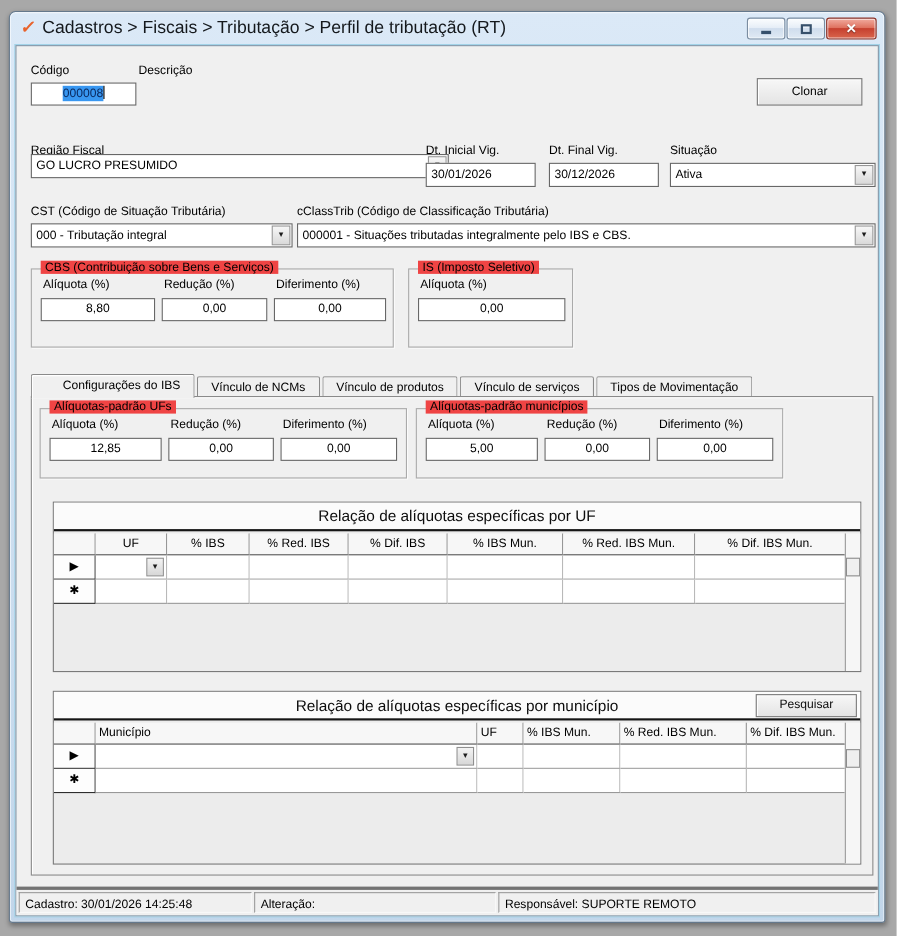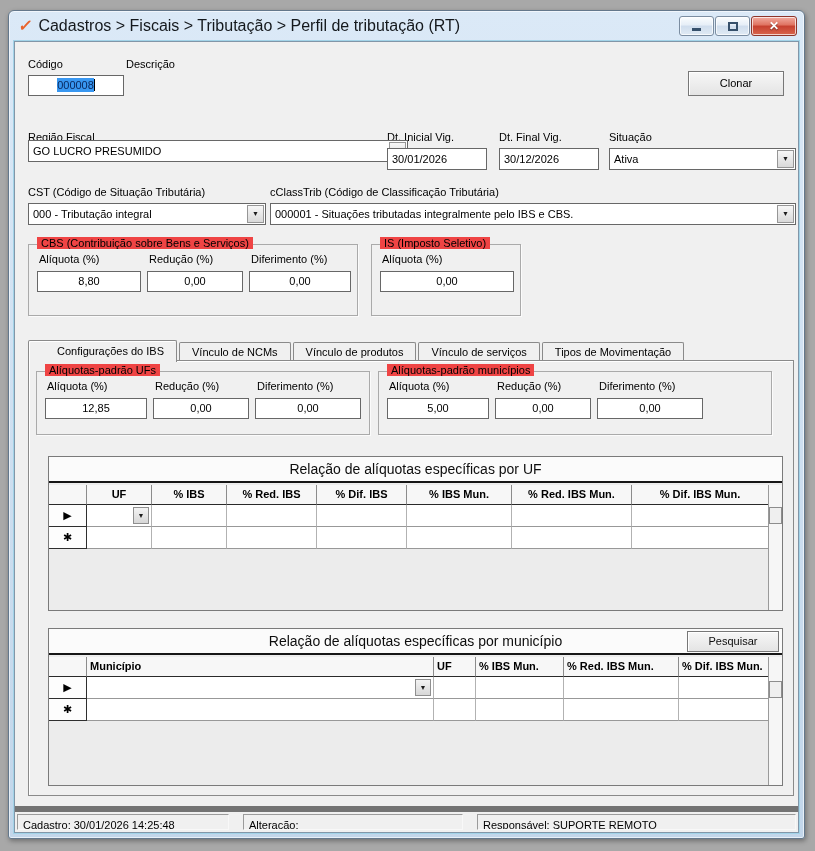--- a/index.html
+++ b/index.html
@@ -73,21 +73,21 @@
     position:absolute; left:13px; top:318px; width:766px; height:436px;
     background:#f0f0f0; border:1px solid #8a8a8a; box-shadow:inset 1px 1px 0 #fff;
   }
   
   .grid { position:absolute; border:1px solid #7a7a7a; background:#ececec; }
   .grid-title {
     height:26px; line-height:25px; text-align:center; font-size:14px; color:#0d0d0d;
     background:#fbfbfb; border-bottom:2px solid #161616; position:relative;
   }
   .gridbody { position:absolute; left:0; right:14px; top:28px; bottom:0; }
-  .ghead { display:flex; height:20px;font-weight:bold; }
+  .ghead { display:flex; height:20px; }
   .gh {
     background:#f7f7f7; border-right:1px solid #8c8c8c; border-bottom:1px solid #2a2a2a;
     line-height:19px; padding:0 3px; overflow:hidden; white-space:nowrap;
   }
   .grow { display:flex; height:22px; }
   .gc { background:#fff; border-right:1px solid #b2b2b2; border-bottom:1px solid #989898; position:relative; }
   .ind {
     background:#fdfdfd; border-right:1px solid #2e2e2e; border-bottom:1px solid #2e2e2e;
     text-align:center; line-height:21px; font-size:11px;
   }
@@ -101,21 +101,21 @@
   
   .g1 .c0{width:38px;} .g1 .c1{width:65px;text-align:center;} .g1 .c2{width:75px;}
   .g1 .c3{width:90px;} .g1 .c4{width:90px;} .g1 .c5{width:105px;} .g1 .c6{width:120px;} .g1 .c7{flex:1;border-right:none;}
   .g1 .gh.r{text-align:center;}
   
   .g2 .c0{width:38px;} .g2 .c1{width:347px;text-align:left;} .g2 .c2{width:42px;text-align:left;}
   .g2 .c3{width:88px;} .g2 .c4{width:115px;} .g2 .c5{flex:1;border-right:none;}
   
   .statusbar {
     position:absolute; left:0; right:0; bottom:0; height:26px; background:#f0f0f0;
-    border-top:6px solid #737373; display:flex; gap:14px; padding:2px;
+    border-top:3px solid #737373; display:flex; gap:2px; padding:2px;
   }
   .spanel {
     border:1px solid; border-color:#9b9b9b #f8f8f8 #f8f8f8 #9b9b9b;
     line-height:20px; padding:0 5px; white-space:nowrap; overflow:hidden;
   }
   .sp1{width:212px;} .sp2{width:220px;} .sp3{flex:1;}
 </style>
 </head>
 <body>
 
@@ -186,21 +186,21 @@
       <div class="gbox" style="left:7px;top:10px;width:334px;height:64px">
         <div class="gbox-title">Alíquotas-padrão UFs</div>
         <div class="lbl" style="left:10px;top:8px">Alíquota (%)</div>
         <div class="lbl" style="left:118px;top:8px">Redução (%)</div>
         <div class="lbl" style="left:220px;top:8px">Diferimento (%)</div>
         <div class="txt num" style="left:8px;top:26px;width:102px">12,85</div>
         <div class="txt num" style="left:116px;top:26px;width:96px">0,00</div>
         <div class="txt num" style="left:218px;top:26px;width:106px">0,00</div>
       </div>
 
-      <div class="gbox" style="left:349px;top:10px;width:394px;height:64px">
+      <div class="gbox" style="left:349px;top:10px;width:334px;height:64px">
         <div class="gbox-title">Alíquotas-padrão municípios</div>
         <div class="lbl" style="left:10px;top:8px">Alíquota (%)</div>
         <div class="lbl" style="left:118px;top:8px">Redução (%)</div>
         <div class="lbl" style="left:220px;top:8px">Diferimento (%)</div>
         <div class="txt num" style="left:8px;top:26px;width:102px">5,00</div>
         <div class="txt num" style="left:116px;top:26px;width:96px">0,00</div>
         <div class="txt num" style="left:218px;top:26px;width:106px">0,00</div>
       </div>
 
       <div class="grid g1" style="left:19px;top:95px;width:735px;height:155px">

